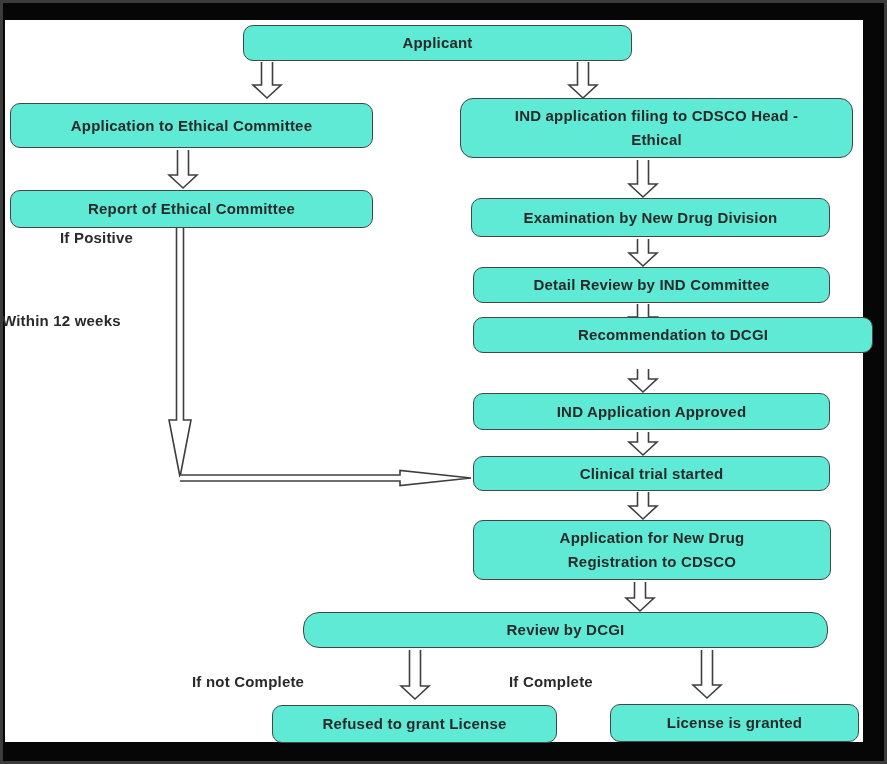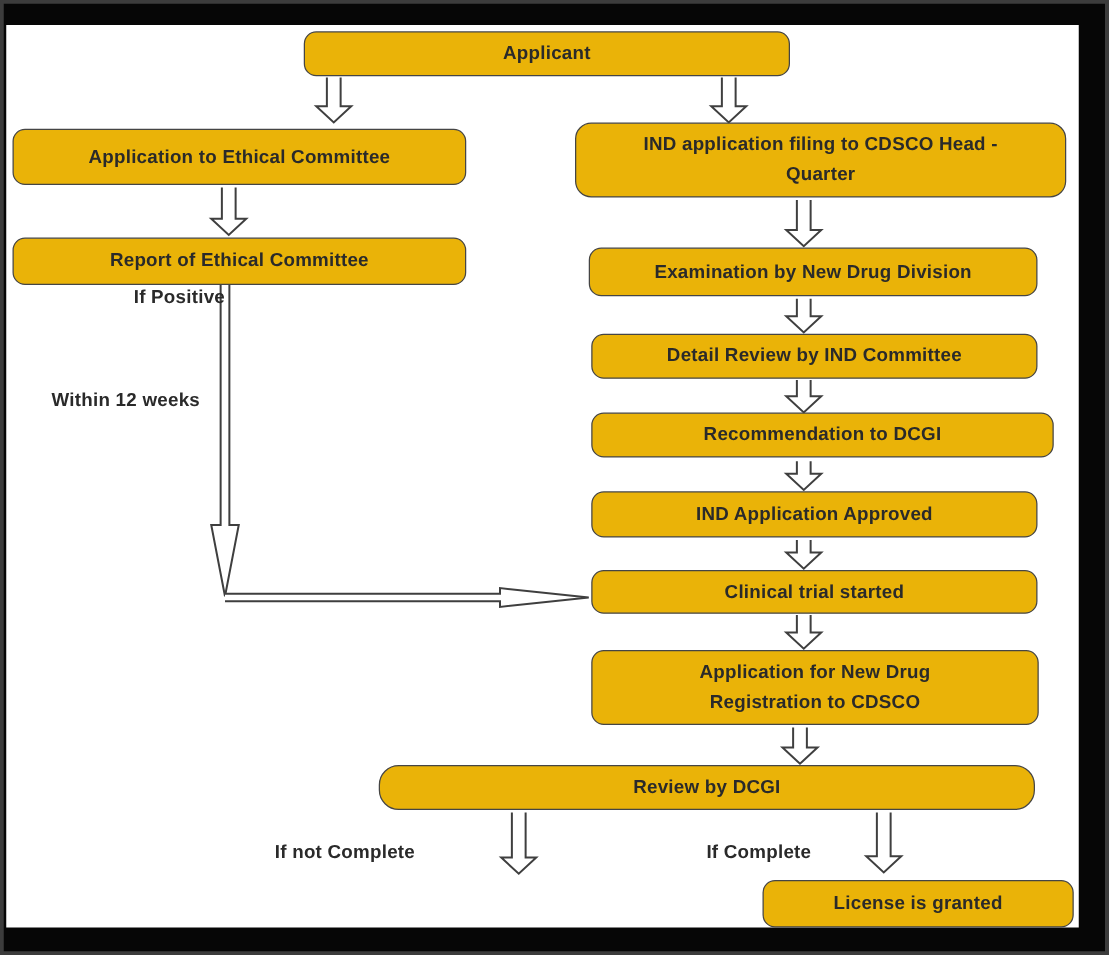--- a/index.html
+++ b/index.html
@@ -31,42 +31,42 @@
   svg.arrows path {
     fill: #ffffff;
     stroke: #3f3f3f;
     stroke-width: 1.6;
     stroke-linejoin: miter;
   }
 
   .node {
     position: absolute;
     box-sizing: border-box;
-    background: #eab308;
+    background: #5eead4;
     border: 1.5px solid #454545;
     border-radius: 10px;
     display: flex;
     align-items: center;
     justify-content: center;
     text-align: center;
     font-size: 15px;
     font-weight: 600;
     color: #2a2a2a;
     line-height: 1.6;
     white-space: pre-line;
     letter-spacing: 0.2px;
     padding: 0 28px;
   }
 
   .edge-label {
     position: absolute;
     font-size: 15px;
     font-weight: 600;
     color: #2a2a2a;
-    text-align: right;
+    text-align: left;
     letter-spacing: 0.2px;
   }
 </style>
 </head>
 <body>
 
 <div class="stage">
 
   <div class="canvas"></div>
 
@@ -87,37 +87,38 @@
     <path d="M180 475 H400 V470.5 L471 478 L400 485.5 V481 H180"></path>
   </svg>
 
   <div class="node" style="left:243px; top:25px;  width:389px; height:36px;">Applicant</div>
 
   <div class="node" style="left:10px;  top:103px; width:363px; height:45px;">Application to Ethical Committee</div>
 
   <div class="node" style="left:10px;  top:190px; width:363px; height:38px;">Report of Ethical Committee</div>
 
   <div class="node" style="left:460px; top:98px;  width:393px; height:60px; border-radius:13px;">IND application filing to CDSCO Head -
-Quarter</div>
+Ethical</div>
 
   <div class="node" style="left:471px; top:198px; width:359px; height:39px;border-radius:10px;">Examination by New Drug Division</div>
 
   <div class="node" style="left:473px; top:267px; width:357px; height:36px;text-align:right;">Detail Review by IND Committee</div>
 
-  <div class="node" style="left:473px; top:330px; width:370px; height:36px;">Recommendation to DCGI</div>
+  <div class="node" style="left:473px; top:317px; width:400px; height:36px;">Recommendation to DCGI</div>
 
   <div class="node" style="left:473px; top:456px; width:357px; height:35px;">Clinical trial started</div>
 
   <div class="node" style="left:473px; top:393px; width:357px; height:37px;">IND Application Approved</div>
 
   <div class="node" style="left:473px; top:520px; width:358px; height:60px;">Application for New Drug
 Registration to CDSCO</div>
 
   <div class="node" style="left:303px; top:612px; width:525px; height:36px; border-radius:16px;">Review by DCGI</div>
 
+  <div class="node" style="left:272px; top:705px; width:285px; height:38px;">Refused to grant License</div>
 
   <div class="node" style="left:598px; top:704px; width:249px; height:38px;margin-left:12px;">License is granted</div>
 
   <div class="edge-label" style="left:60px;  top:229px; width:120px;">If Positive</div>
 
   <div class="edge-label" style="left:2px;   top:312px; width:158px;">Within 12 weeks</div>
 
   <div class="edge-label" style="left:192px; top:673px; width:140px;">If not Complete</div>
 
   <div class="edge-label" style="left:509px; top:673px; width:140px;">If Complete</div>

